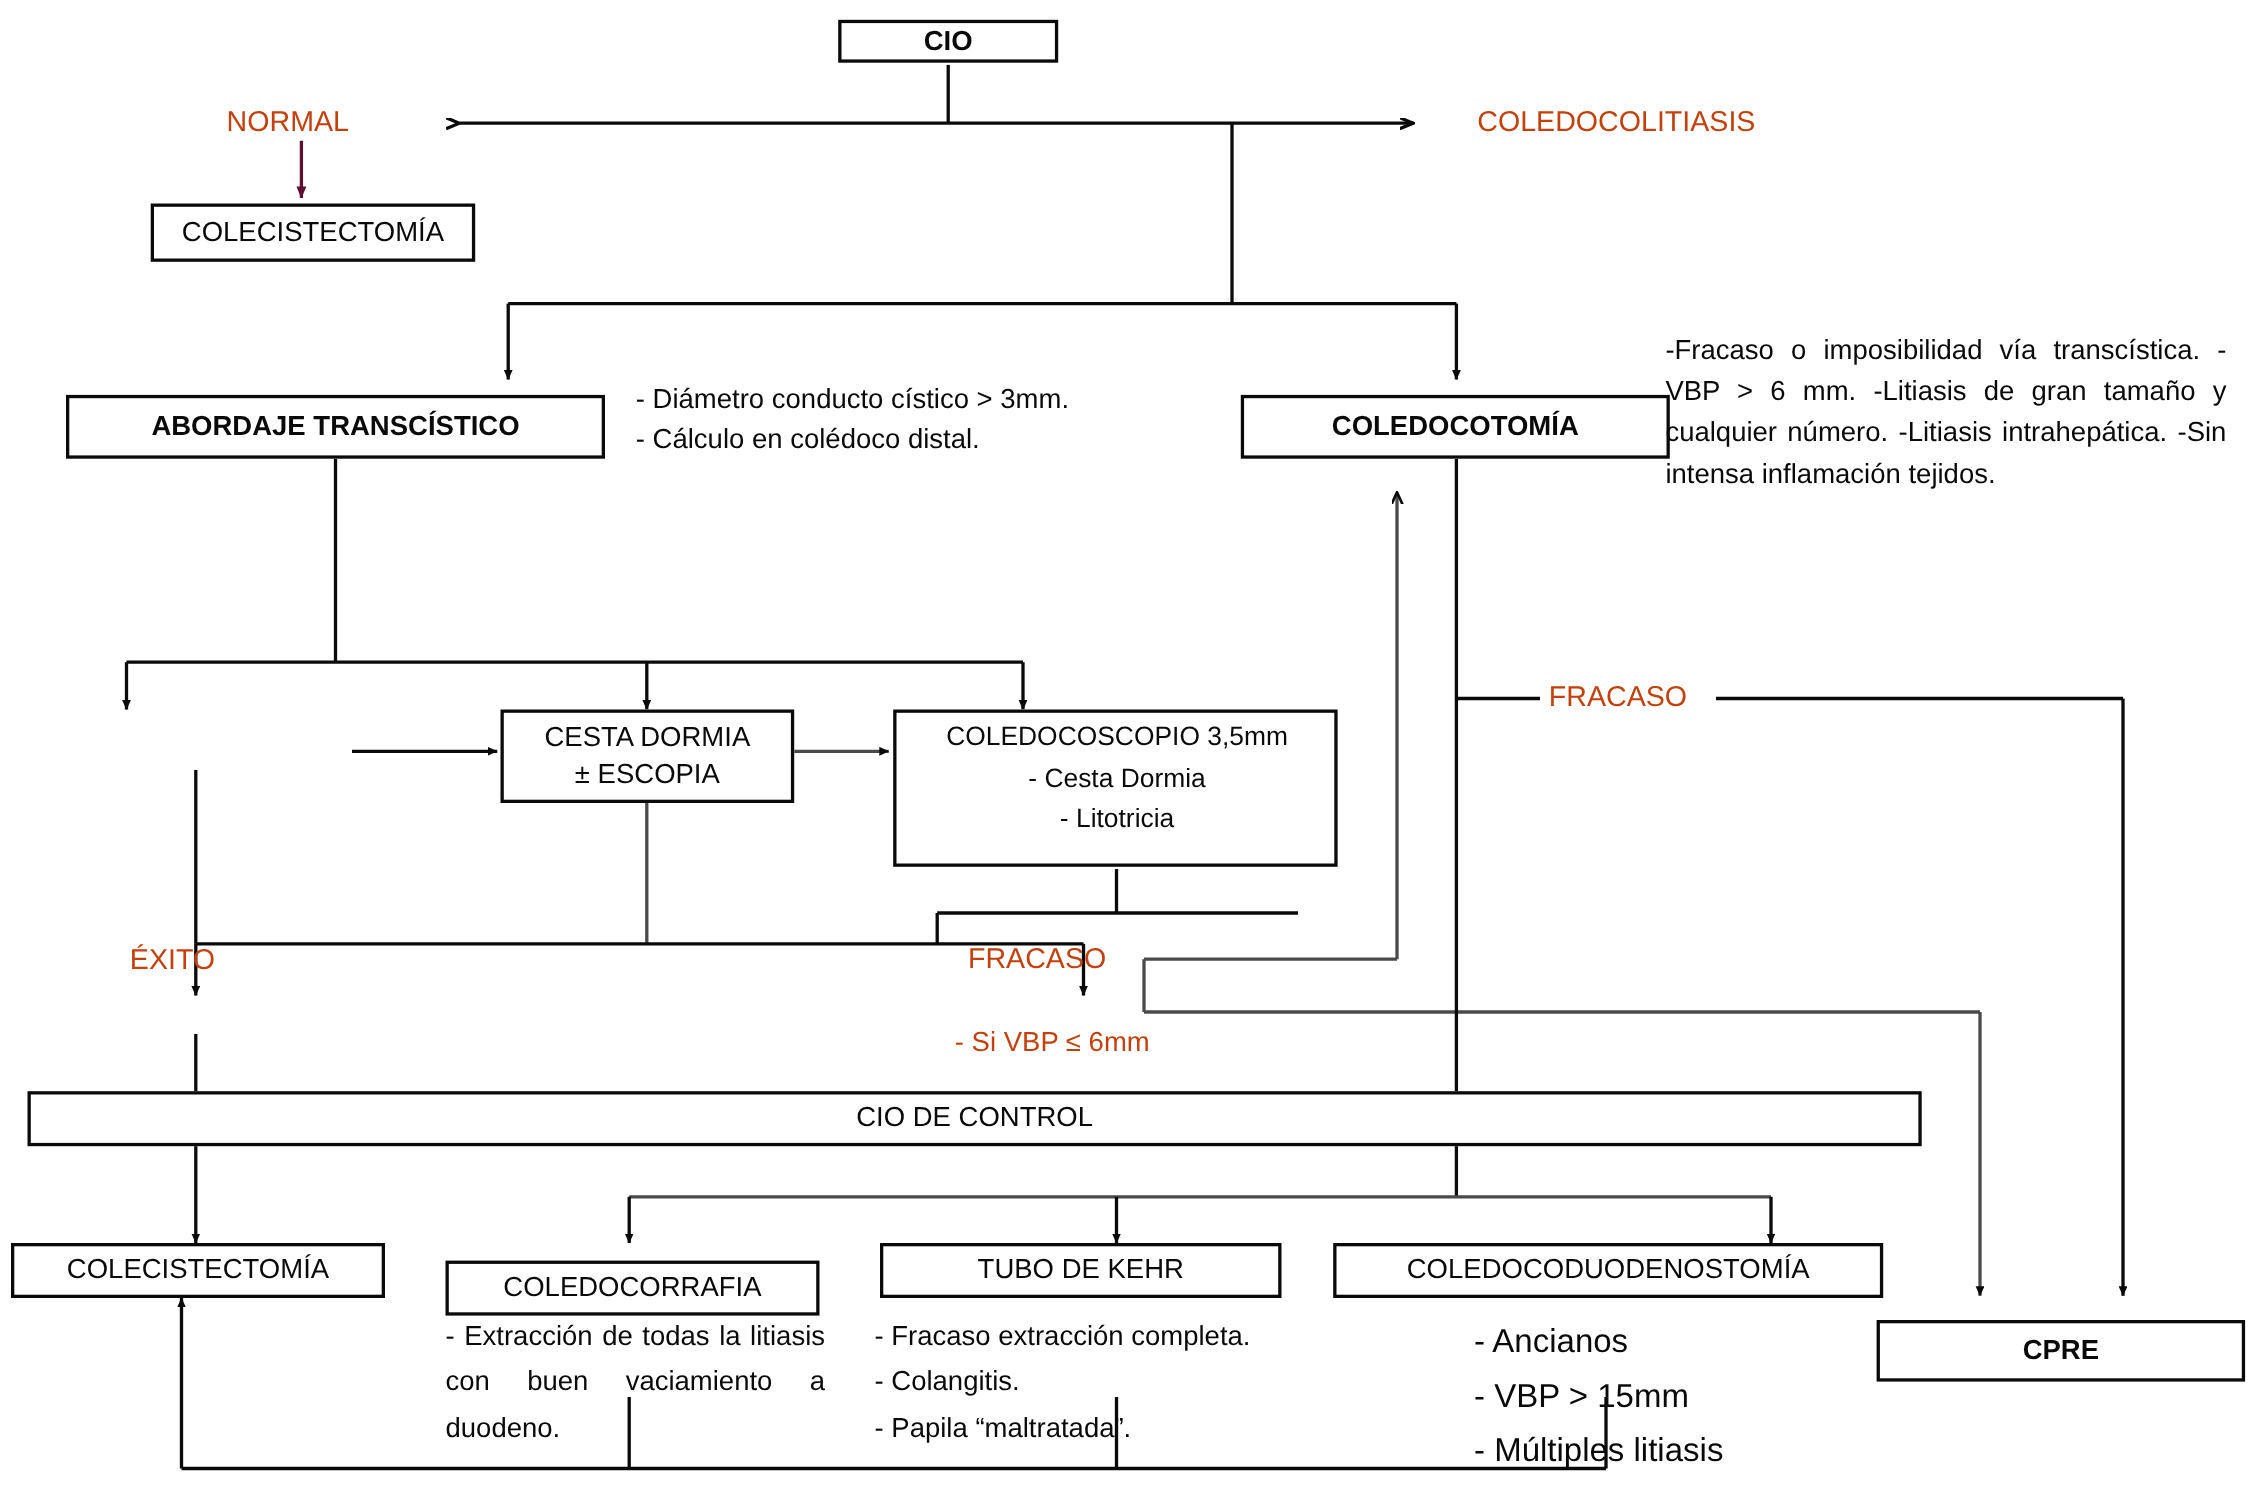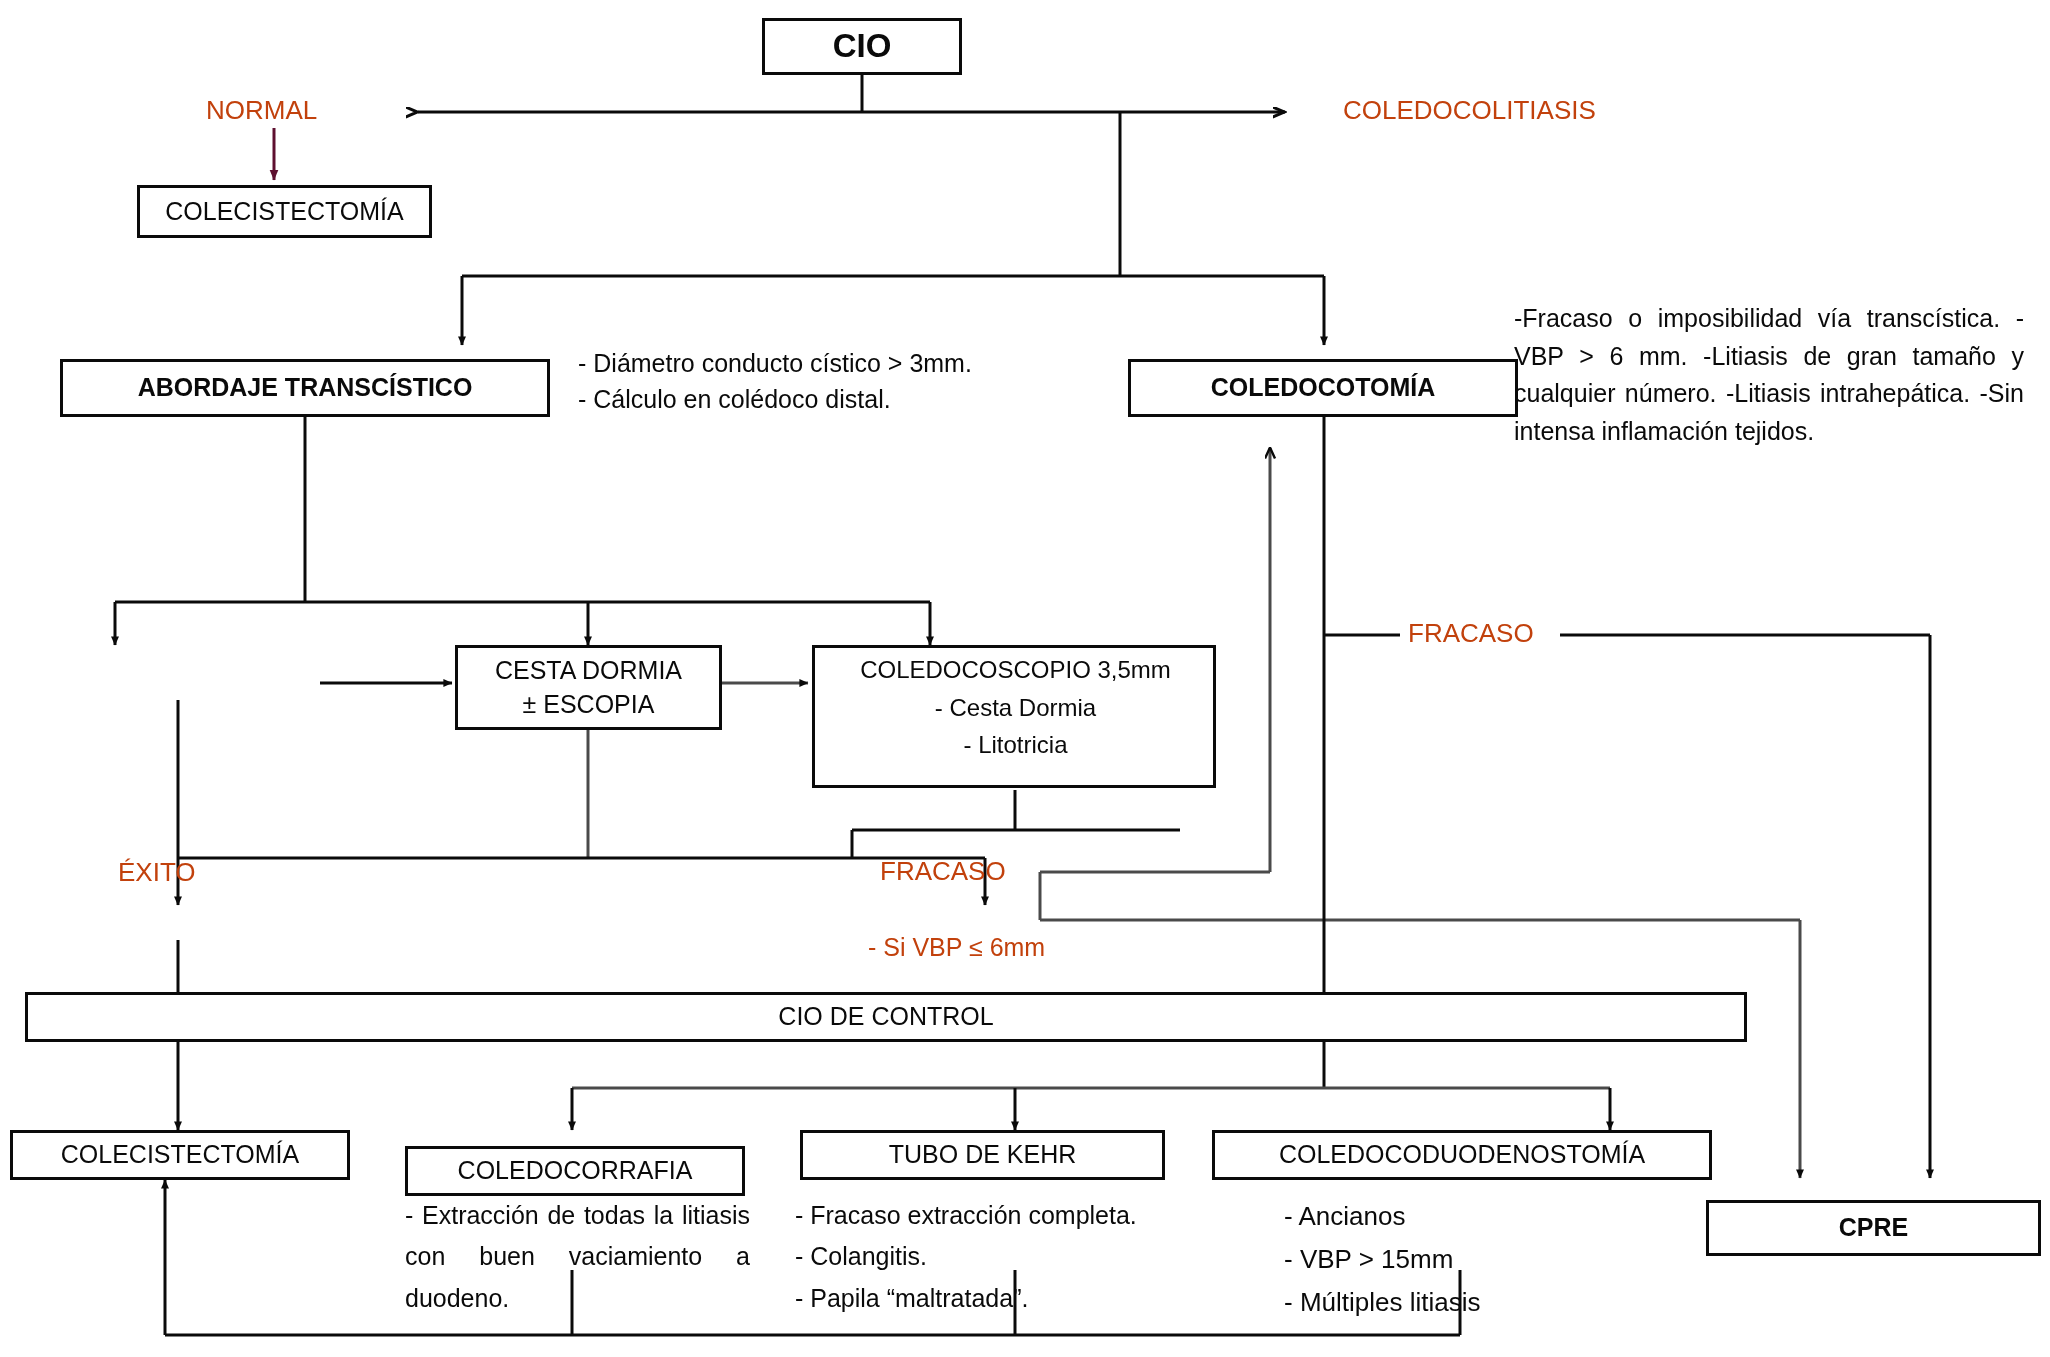--- a/index.html
+++ b/index.html
@@ -142,21 +142,21 @@
 
       <path d="M572,1270 L572,1335"></path>
       <path d="M1015,1270 L1015,1335"></path>
       <path d="M1460,1270 L1460,1335"></path>
       <path d="M165,1335 L1460,1335"></path>
       <path d="M165,1335 L165,1180" marker-end="url(#ah)"></path>
 
     </g>
   </svg>
 
-  <div class="node bold" style="left:762px; top:18px; width:200px; height:57px; font-size:33px;">
+  <div class="node bold" style="left:762px; top:18px; width:200px; height:39px; font-size:25px;">
     <span>CIO</span>
   </div>
 
   <div class="node" style="left:137px; top:185px; width:295px; height:53px; font-size:25px;">
     <span>COLECISTECTOMÍA</span>
   </div>
 
   <div class="node bold" style="left:60px; top:359px; width:490px; height:58px; font-size:25px;">
     <span>ABORDAJE TRANSCÍSTICO</span>
   </div>
@@ -233,17 +233,17 @@
 -Litiasis de gran tamaño y cualquier número.
 -Litiasis intrahepática.
 -Sin intensa inflamación tejidos.</div>
 
   <div class="freetext justify" style="left:405px; top:1195px; width:345px; font-size:25px; line-height:1.65;">- Extracción de todas la litiasis con buen vaciamiento a duodeno.</div>
 
   <div class="freetext" style="left:795px; top:1195px; width:420px; font-size:25px; line-height:1.65;">- Fracaso extracción completa.
 - Colangitis.
 - Papila “maltratada”.</div>
 
-  <div class="freetext" style="left:1284px; top:1195px; width:400px; font-size:26px; line-height:1.65;">- Ancianos
+  <div class="freetext" style="left:1340px; top:1195px; width:400px; font-size:30px; line-height:1.65;">- Ancianos
 - VBP &gt; 15mm
 - Múltiples litiasis</div>
 
 </div>
 
 </body></html>

